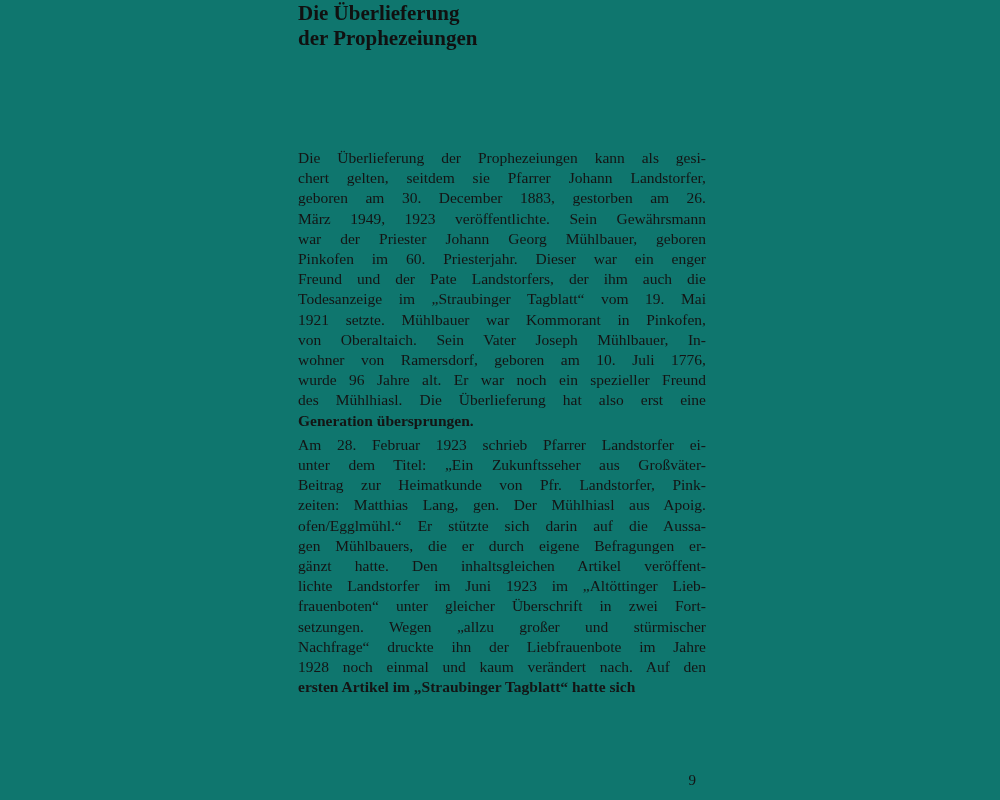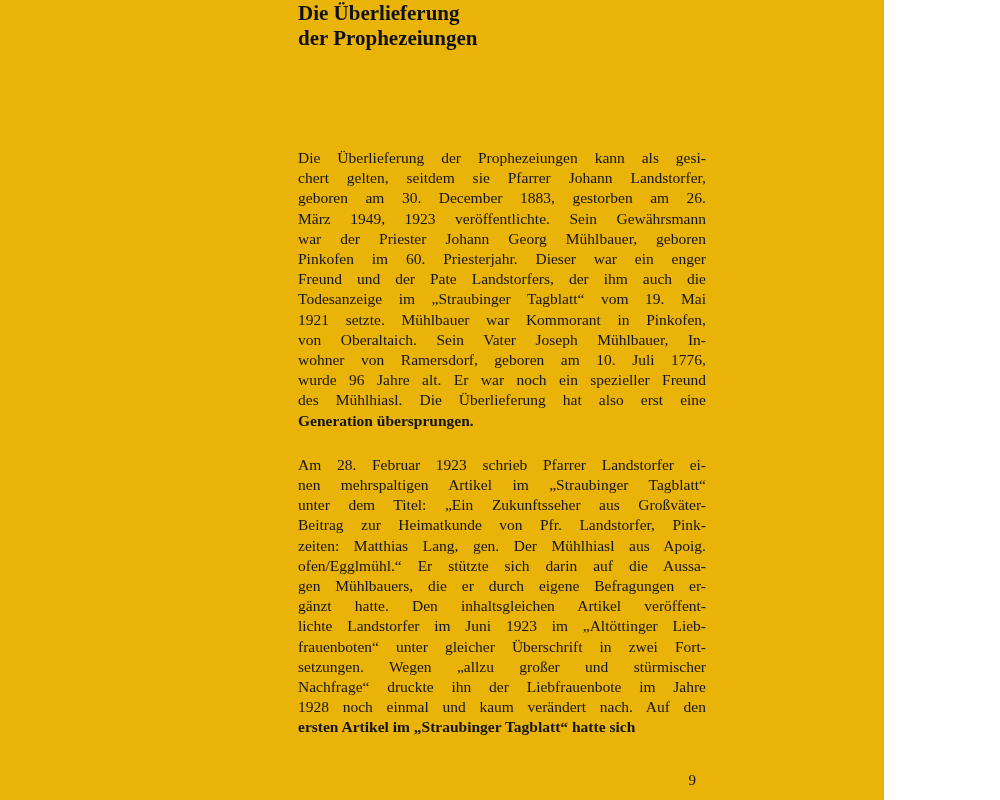--- a/index.html
+++ b/index.html
@@ -2,23 +2,23 @@
 <html><head>
 <meta charset="utf-8">
 <style>
   html, body {
     margin: 0;
     padding: 0;
     background: #ffffff;
   }
   .page {
     position: relative;
-    width: 884px;
+    width: 1000px;
     height: 800px;
-    background: #eab308;
+    background: #0f766e;
     font-family: "Liberation Serif", "DejaVu Serif", serif;
     color: #141414;
     overflow: hidden;
   }
   .title {
     position: absolute;
     left: 298px;
     top: 1px;
     margin: 0;
     font-size: 21px;
@@ -34,21 +34,21 @@
     left: 298px;
     top: 148px;
     width: 408px;
     font-size: 15.5px;
     line-height: 20.2px;
   }
   .para {
     margin: 0;
   }
   .para-2 {
-    margin-top: 24px;
+    margin-top: 4px;
   }
   .line {
     text-align: justify;
     text-align-last: justify;
     white-space: nowrap;
     overflow: hidden;
   }
   .line.last {
     text-align-last: left;
     font-weight: bold;
@@ -87,21 +87,20 @@
         <div class="line">Todesanzeige im „Straubinger Tagblatt“ vom 19. Mai</div>
         <div class="line">1921 setzte. Mühlbauer war Kommorant in Pinkofen,</div>
         <div class="line">von Oberaltaich. Sein Vater Joseph Mühlbauer, In-</div>
         <div class="line">wohner von Ramersdorf, geboren am 10. Juli 1776,</div>
         <div class="line">wurde 96 Jahre alt. Er war noch ein spezieller Freund</div>
         <div class="line">des Mühlhiasl. Die Überlieferung hat also erst eine</div>
         <div class="line last">Generation übersprungen.</div>
       </div>
     <div class="para para-2">
         <div class="line">Am 28. Februar 1923 schrieb Pfarrer Landstorfer ei-</div>
-        <div class="line">nen mehrspaltigen Artikel im „Straubinger Tagblatt“</div>
         <div class="line">unter dem Titel: „Ein Zukunftsseher aus Großväter-</div>
         <div class="line">Beitrag zur Heimatkunde von Pfr. Landstorfer, Pink-</div>
         <div class="line">zeiten: Matthias Lang, gen. Der Mühlhiasl aus Apoig.</div>
         <div class="line">ofen/Egglmühl.“ Er stützte sich darin auf die Aussa-</div>
         <div class="line">gen Mühlbauers, die er durch eigene Befragungen er-</div>
         <div class="line">gänzt hatte. Den inhaltsgleichen Artikel veröffent-</div>
         <div class="line">lichte Landstorfer im Juni 1923 im „Altöttinger Lieb-</div>
         <div class="line">frauenboten“ unter gleicher Überschrift in zwei Fort-</div>
         <div class="line">setzungen. Wegen „allzu großer und stürmischer</div>
         <div class="line">Nachfrage“ druckte ihn der Liebfrauenbote im Jahre</div>

